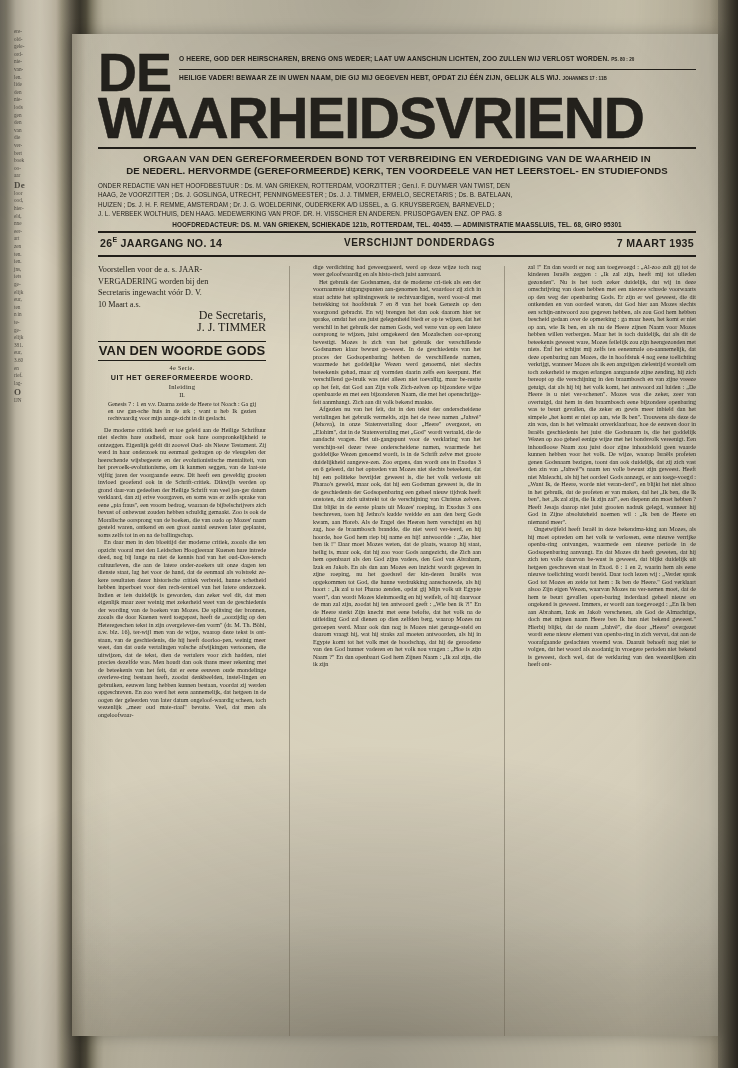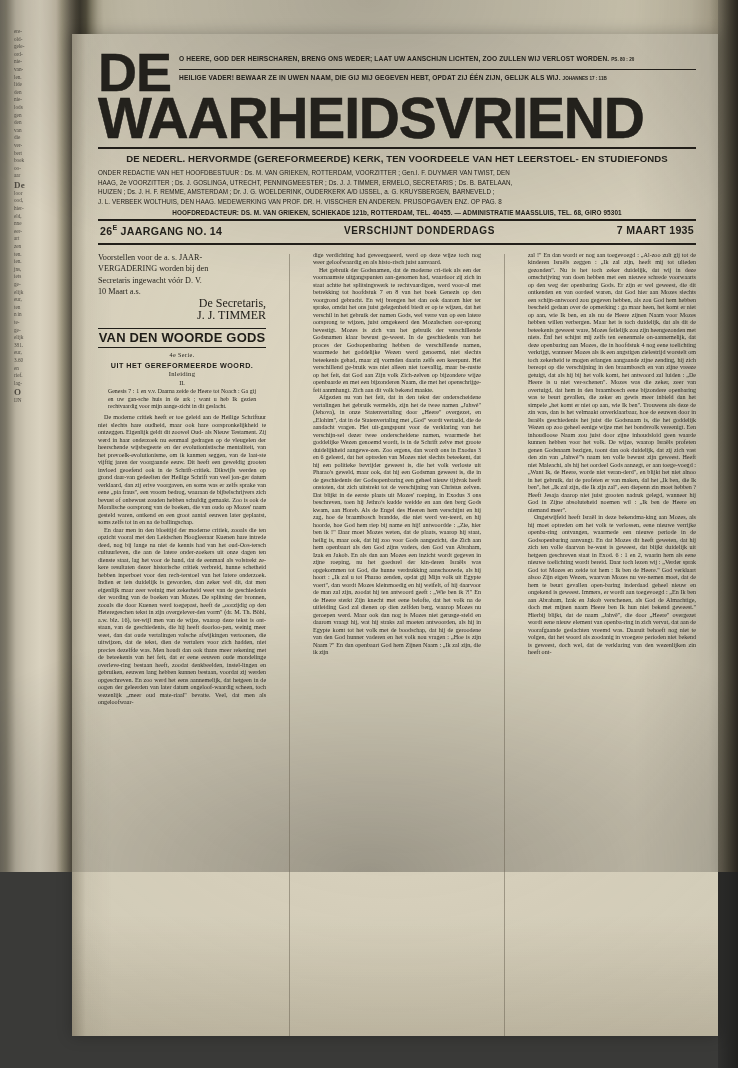--- a/index.html
+++ b/index.html
@@ -11,21 +11,21 @@
     width: 738px;
     height: 1068px;
     overflow: hidden;
     font-family: "Liberation Serif", serif;
   }
 
   
   #scan {
     position: relative;
     width: 738px;
-    height: 872px;
+    height: 1068px;
     background:
       linear-gradient(90deg,
         #6e6a5e 0px, #7d7868 6px,
         #b9b2a0 16px, #cdc6b3 26px,
         #d9d2bf 40px, #d2cab7 48px,
         #c6bda9 56px, #9d967f 62px,
         #6a6455 70px, #4b4639 76px,
         #3e3a2f 80px, #55503f 86px,
         #8c866f 92px, #b5ae97 98px,
         #c9c2ab 104px, #cfc8b2 118px,
@@ -317,20 +317,21 @@
             <span>HEILIGE VADER!  BEWAAR ZE IN UWEN NAAM, DIE GIJ MIJ GEGEVEN HEBT, OPDAT ZIJ ÉÉN ZIJN, GELIJK ALS WIJ.</span>
             <span class="ref">JOHANNES 17 : 11B</span>
           </div>
         </div>
       </div>
 
       <div class="mast-title">WAARHEIDSVRIEND</div>
       <div class="rule-med"></div>
 
       <div class="strap">
+        <div>ORGAAN VAN DEN GEREFORMEERDEN BOND TOT VERBREIDING EN VERDEDIGING VAN DE WAARHEID IN</div>
         <div>DE NEDERL. HERVORMDE (GEREFORMEERDE) KERK, TEN VOORDEELE VAN HET LEERSTOEL- EN STUDIEFONDS</div>
       </div>
 
       <div class="board">
         <div class="ln">ONDER REDACTIE VAN HET HOOFDBESTUUR : Ds. M. VAN GRIEKEN, ROTTERDAM, VOORZITTER ; Gen.I. F. DUYMÆR VAN TWIST, DEN</div>
         <div class="ln">HAAG, 2e VOORZITTER ; Ds. J. GOSLINGA, UTRECHT, PENNINGMEESTER ; Ds. J. J. TIMMER, ERMELO, SECRETARIS ; Ds. B. BATELAAN,</div>
         <div class="ln">HUIZEN ; Ds. J. H. F. REMME, AMSTERDAM ; Dr. J. G. WOELDERINK, OUDERKERK A/D IJSSEL, a. G. KRUYSBERGEN, BARNEVELD ;</div>
         <div class="ln">J. L. VERBEEK WOLTHUIS, DEN HAAG.                MEDEWERKING VAN PROF. DR. H. VISSCHER EN ANDEREN.   PRIJSOPGAVEN ENZ. OP PAG. 8</div>
       </div>
 

